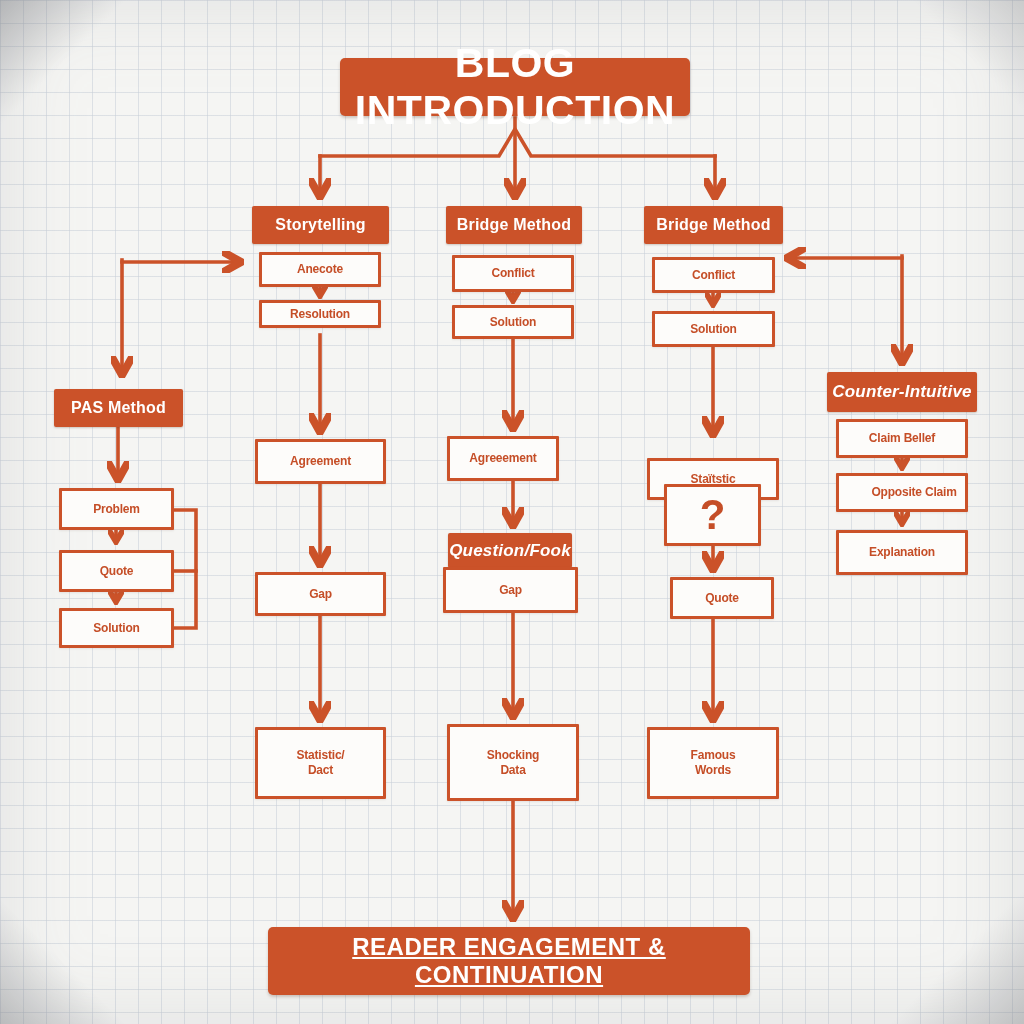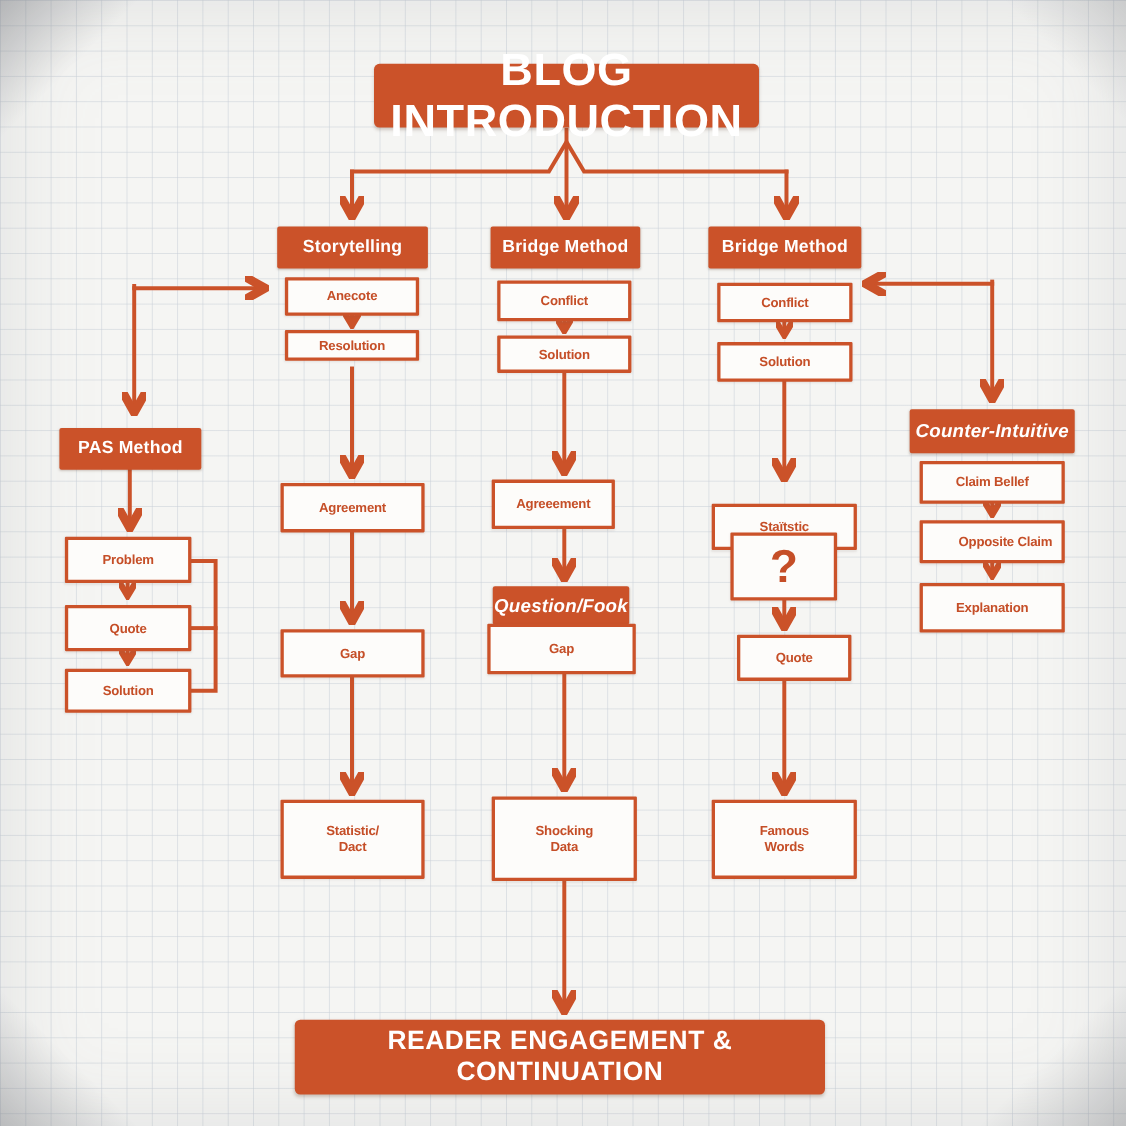--- a/index.html
+++ b/index.html
@@ -140,19 +140,19 @@
   <div class="abs hdr" style="left:54px;top:389px;width:129px;height:38px;">PAS Method</div>
   <div class="abs node" style="left:59px;top:488px;width:115px;height:42px;">Problem</div>
   <div class="abs node" style="left:59px;top:550px;width:115px;height:42px;">Quote</div>
   <div class="abs node" style="left:59px;top:608px;width:115px;height:40px;">Solution</div>
 
   <div class="abs hdr hdr-sm" style="left:827px;top:372px;width:150px;height:40px;">Counter-Intuitive</div>
   <div class="abs node" style="left:836px;top:419px;width:132px;height:39px;">Claim Bellef</div>
   <div class="abs node" style="left:836px;top:473px;width:132px;height:39px;padding-left:24px;">Opposite Claim</div>
   <div class="abs node" style="left:836px;top:530px;width:132px;height:45px;">Explanation</div>
 
-  <div class="abs banner footer-banner" style="left:268px;top:927px;width:482px;height:68px;">READER ENGAGEMENT &amp; CONTINUATION</div>
+  <div class="abs banner footer-banner" style="left:268px;top:927px;width:482px;height:68px;text-decoration:underline;">READER ENGAGEMENT &amp; CONTINUATION</div>
 
   <div class="vig vig-tl"></div>
   <div class="vig vig-tr"></div>
   <div class="vig vig-bl"></div>
   <div class="vig vig-br"></div>
 </div>
 
 </body></html>

